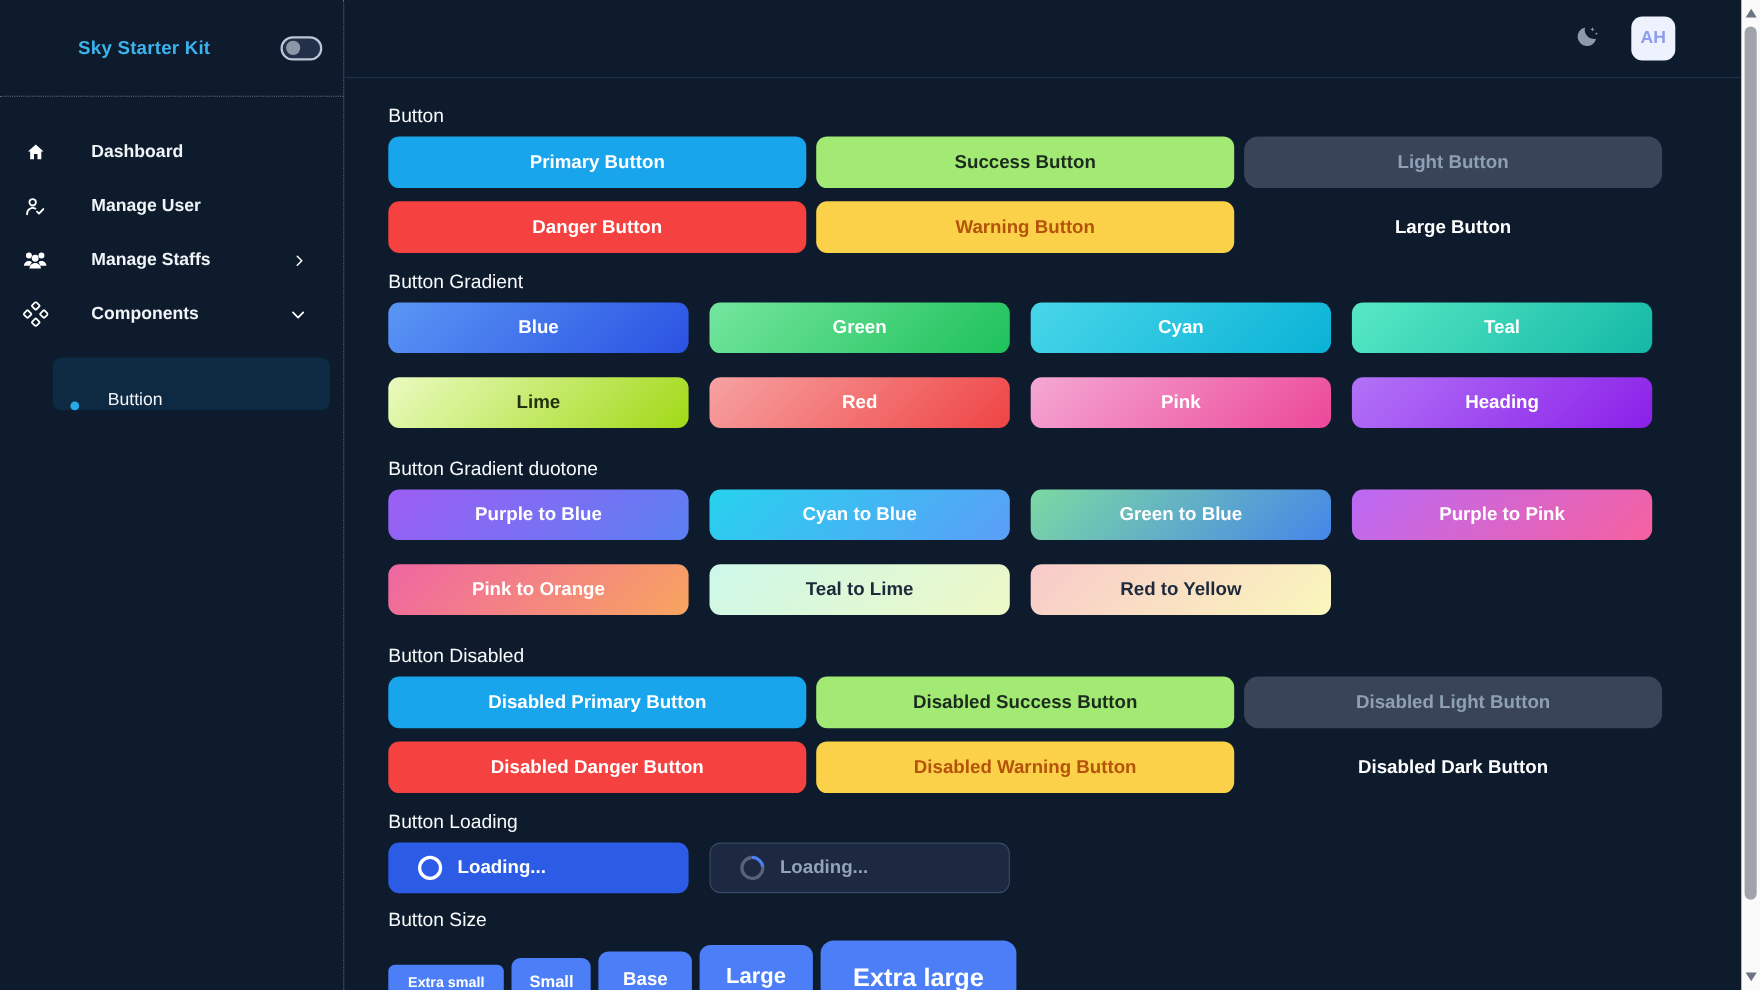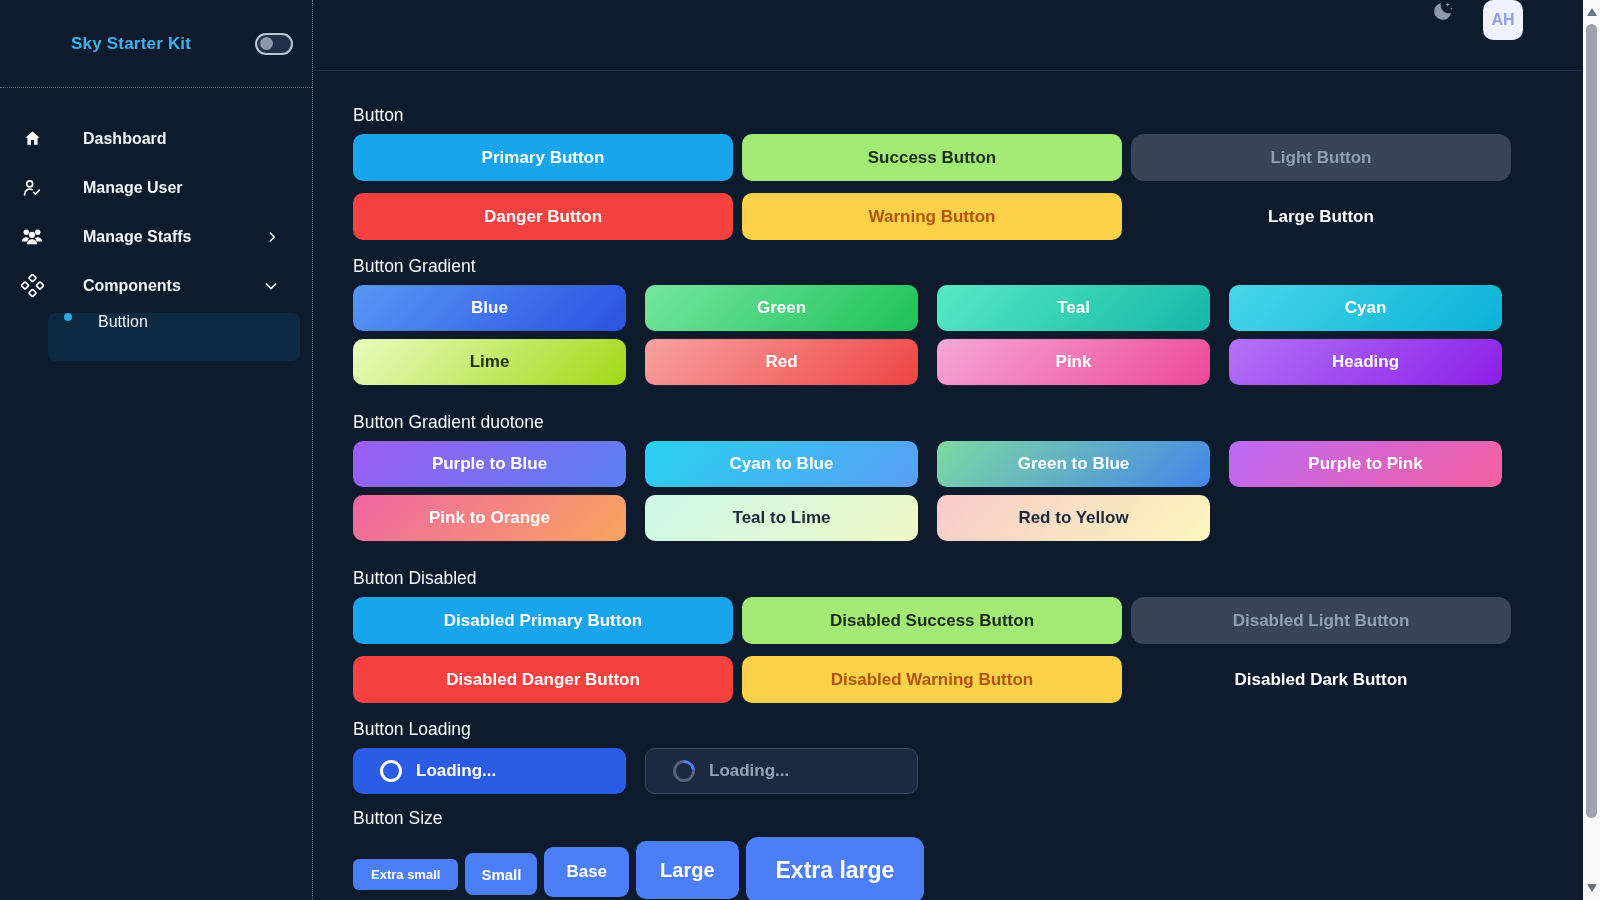--- a/index.html
+++ b/index.html
@@ -37,52 +37,52 @@
     height:49px; display:flex; align-items:center;
     padding-left:20px; padding-right:33px; cursor:pointer;
     font-size:16px; font-weight:700; color:#f1f5f9;gap:17px;
   }
   .nav-ic { width:24px; display:flex; justify-content:center; }
   .nav-label { margin-left:22px; }
   .nav-chevron { margin-left:auto; display:flex; }
 
   .sub-item {
     width:252px; margin-left:48px; height:48px; border-radius:8px;
-    display:flex; align-items:flex-start; padding-left:16px; cursor:pointer;
-    font-size:16px; font-weight:500; margin-top:3px;
+    display:flex; align-items:flex-end; padding-left:16px; cursor:pointer;
+    font-size:16px; font-weight:500; margin-top:15px;
   }
   .sub-item.active { background:#0e2a42; }
   .dot { width:8px; height:8px; border-radius:50%; background:#ffffff; }
   .dot.blue { background:#28a9e8; }
   .sub-label { margin-left:26px; }
 
   
   .topbar {
     position:absolute; left:314px; top:0; right:17px; height:71px;
-    display:flex; justify-content:flex-end;
+    display:flex; align-items:center; justify-content:flex-end;
     border-bottom:1px solid #203049;
   }
   .theme-btn { background:none; border:none; cursor:pointer; display:flex; margin-right:29px; }
   .avatar {
     width:40px; height:40px; border-radius:10px; background:#eef2ff;
     color:#8c9cf0; font-size:16px; font-weight:bold;
     display:flex; align-items:center; justify-content:center;
     margin-right:60px; cursor:pointer;
   }
 
   
   .content {
     position:absolute; left:314px; top:72px; right:17px; bottom:0;
     padding-left:39px; padding-top:13px; overflow:hidden;
   }
   .sec-title { font-size:17.5px; font-weight:500; color:#f8fafc; margin-bottom:8px; }
   .sec { width:1158px; }
-  .mt20 { margin-top:20px; } .mt16 { margin-top:16px; } .mt27 { margin-top:27px; } .mt14 { margin-top:14px; }
+  .mt20 { margin-top:10px; } .mt16 { margin-top:16px; } .mt27 { margin-top:27px; } .mt14 { margin-top:14px; }
   .rows3 { display:flex; flex-direction:column; gap:12px; }
-  .rows4 { display:flex; flex-direction:column; gap:8px; }
+  .rows4 { display:flex; flex-direction:column; gap:22px; }
   .row3 { display:flex; gap:9px; }
   .row4 { display:flex; gap:19px; }
 
   .btn {
     border:none; cursor:pointer; border-radius:10px;
     font-family:"Liberation Sans", sans-serif;
     font-size:17px; font-weight:bold; color:#ffffff;
     display:flex; align-items:center; justify-content:center;
   }
   .row3 .btn { flex:1; height:47px; }
@@ -239,22 +239,22 @@
         </div>
       </div>
     </section>
 
     <section class="sec mt16">
       <h3 class="sec-title">Button Gradient</h3>
       <div class="rows4">
         <div class="row4">
           <button class="btn g-blue">Blue</button>
           <button class="btn g-green">Green</button>
+          <button class="btn g-cyan">Cyan</button>
           <button class="btn g-teal">Teal</button>
-          <button class="btn g-cyan">Cyan</button>
         </div>
         <div class="row4">
           <button class="btn g-lime">Lime</button>
           <button class="btn g-red">Red</button>
           <button class="btn g-pink">Pink</button>
           <button class="btn g-purple">Heading</button>
         </div>
       </div>
     </section>
 

